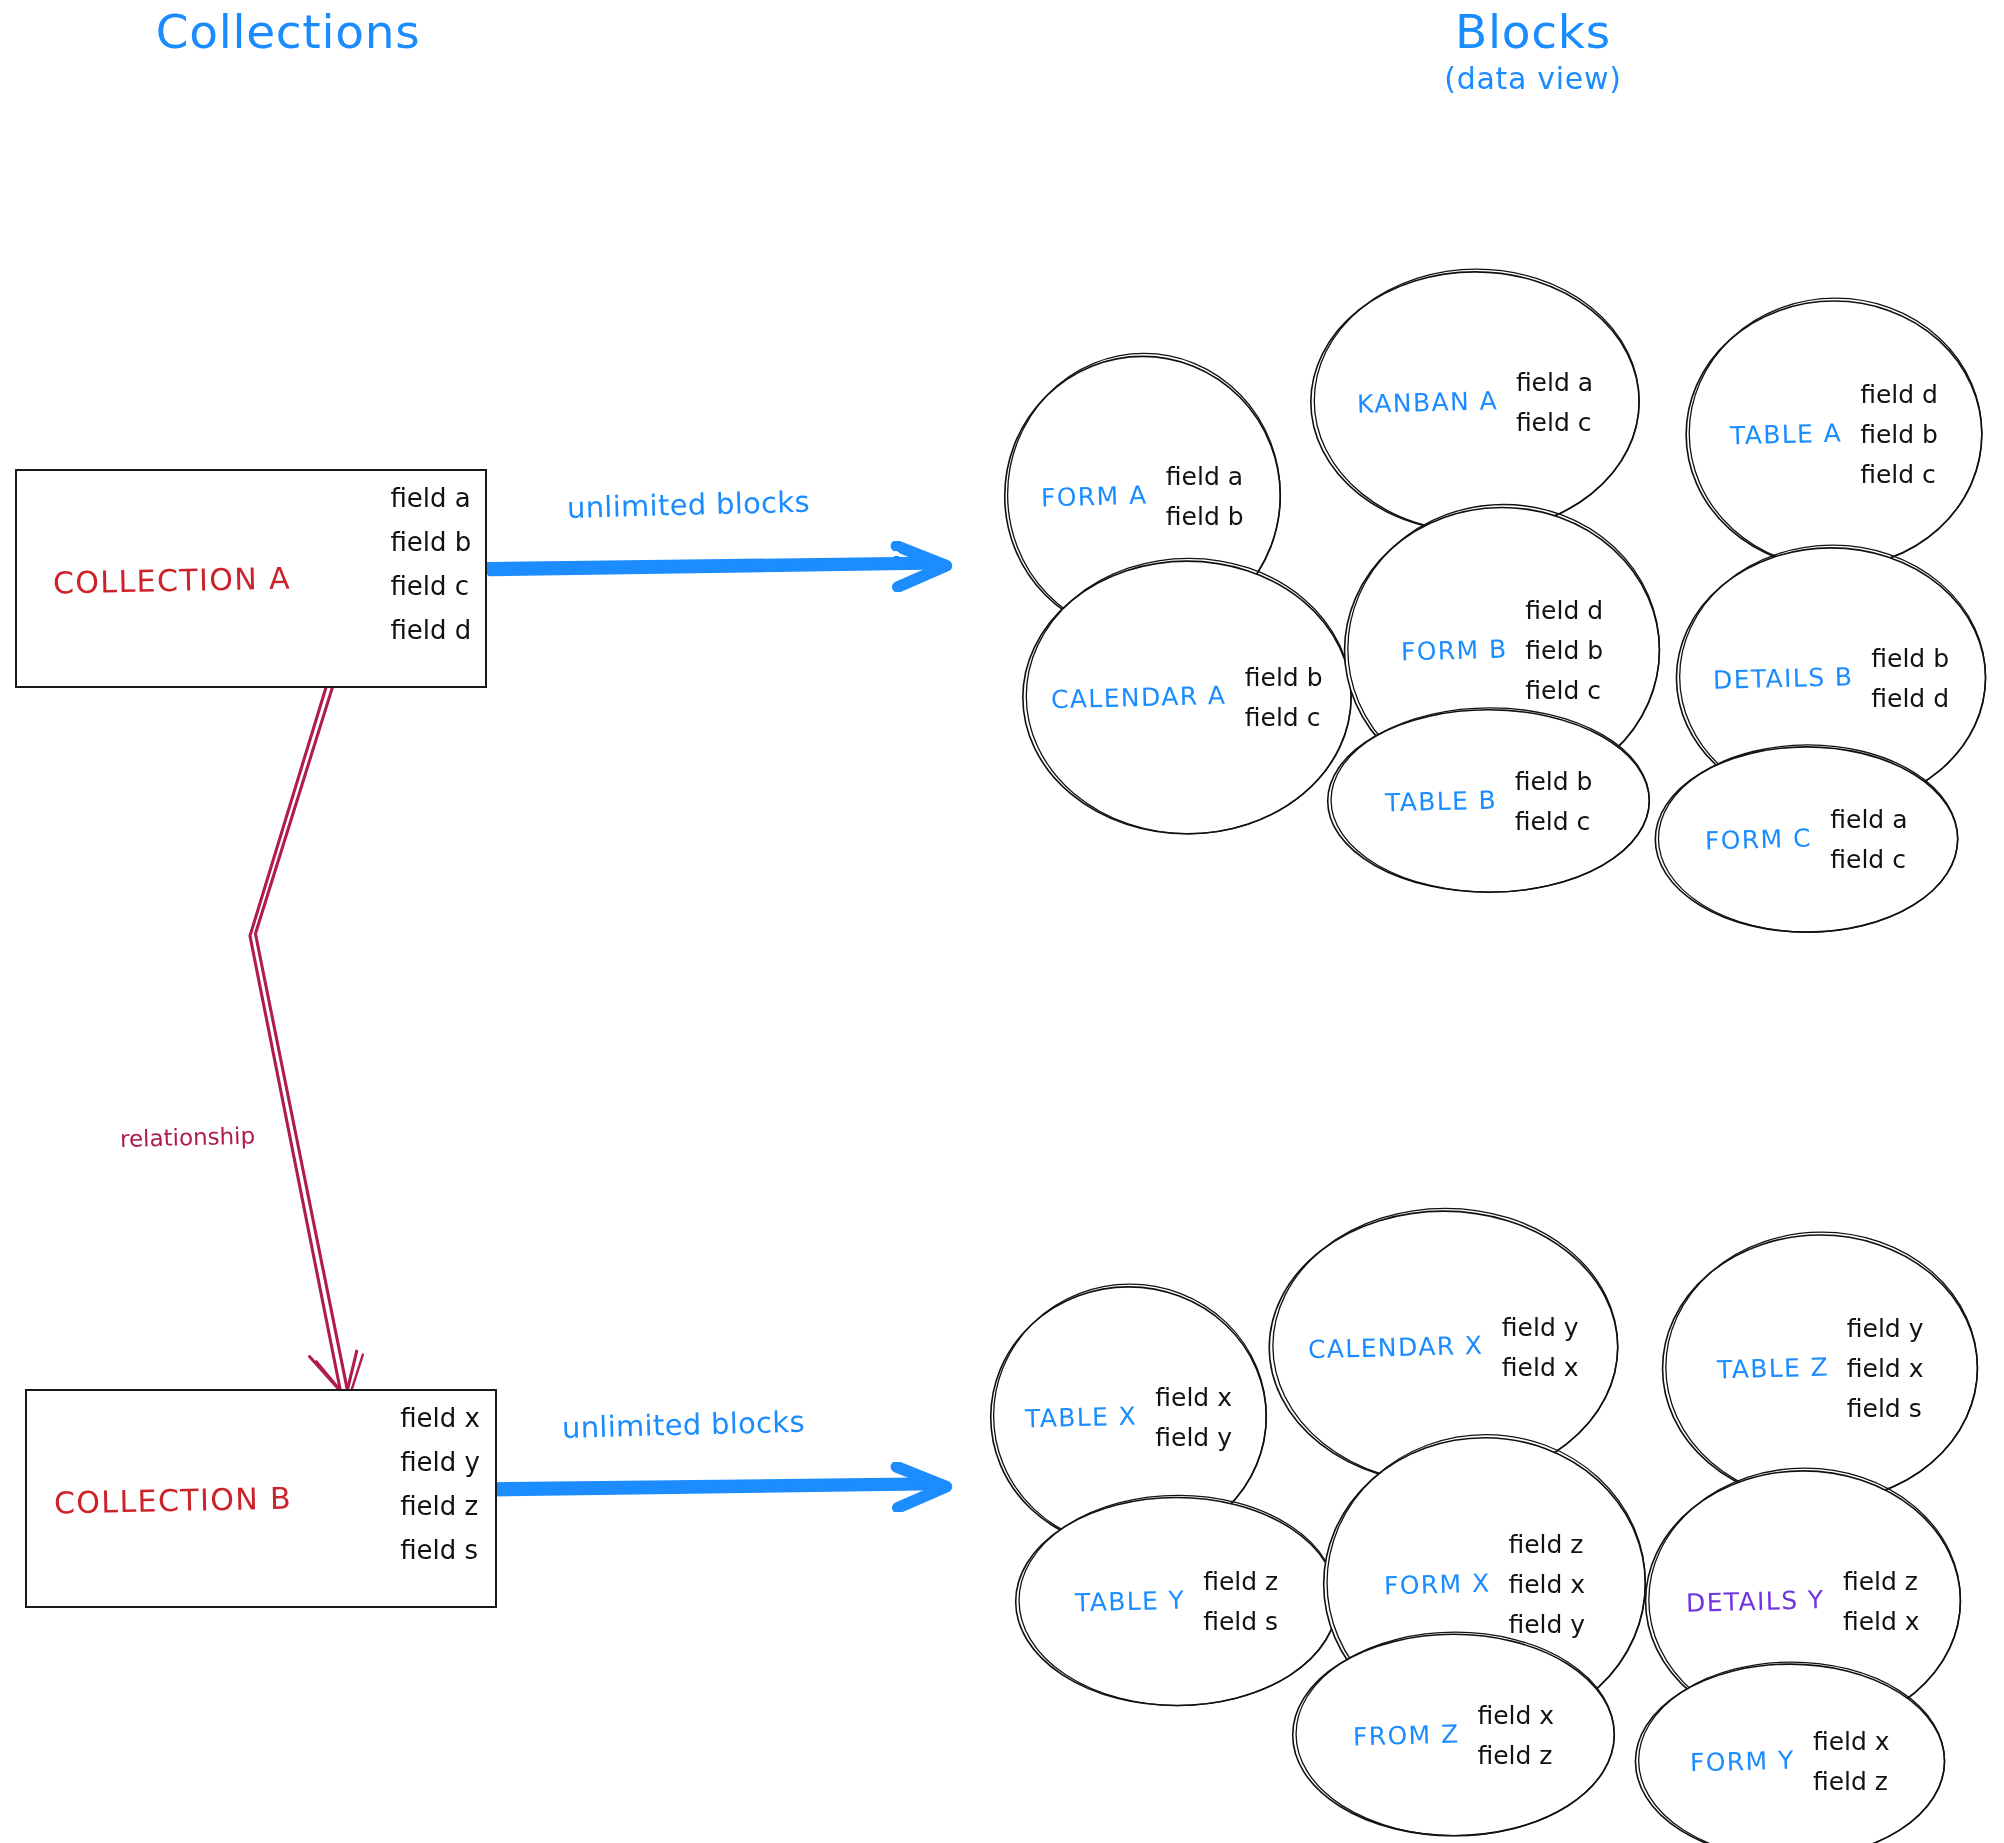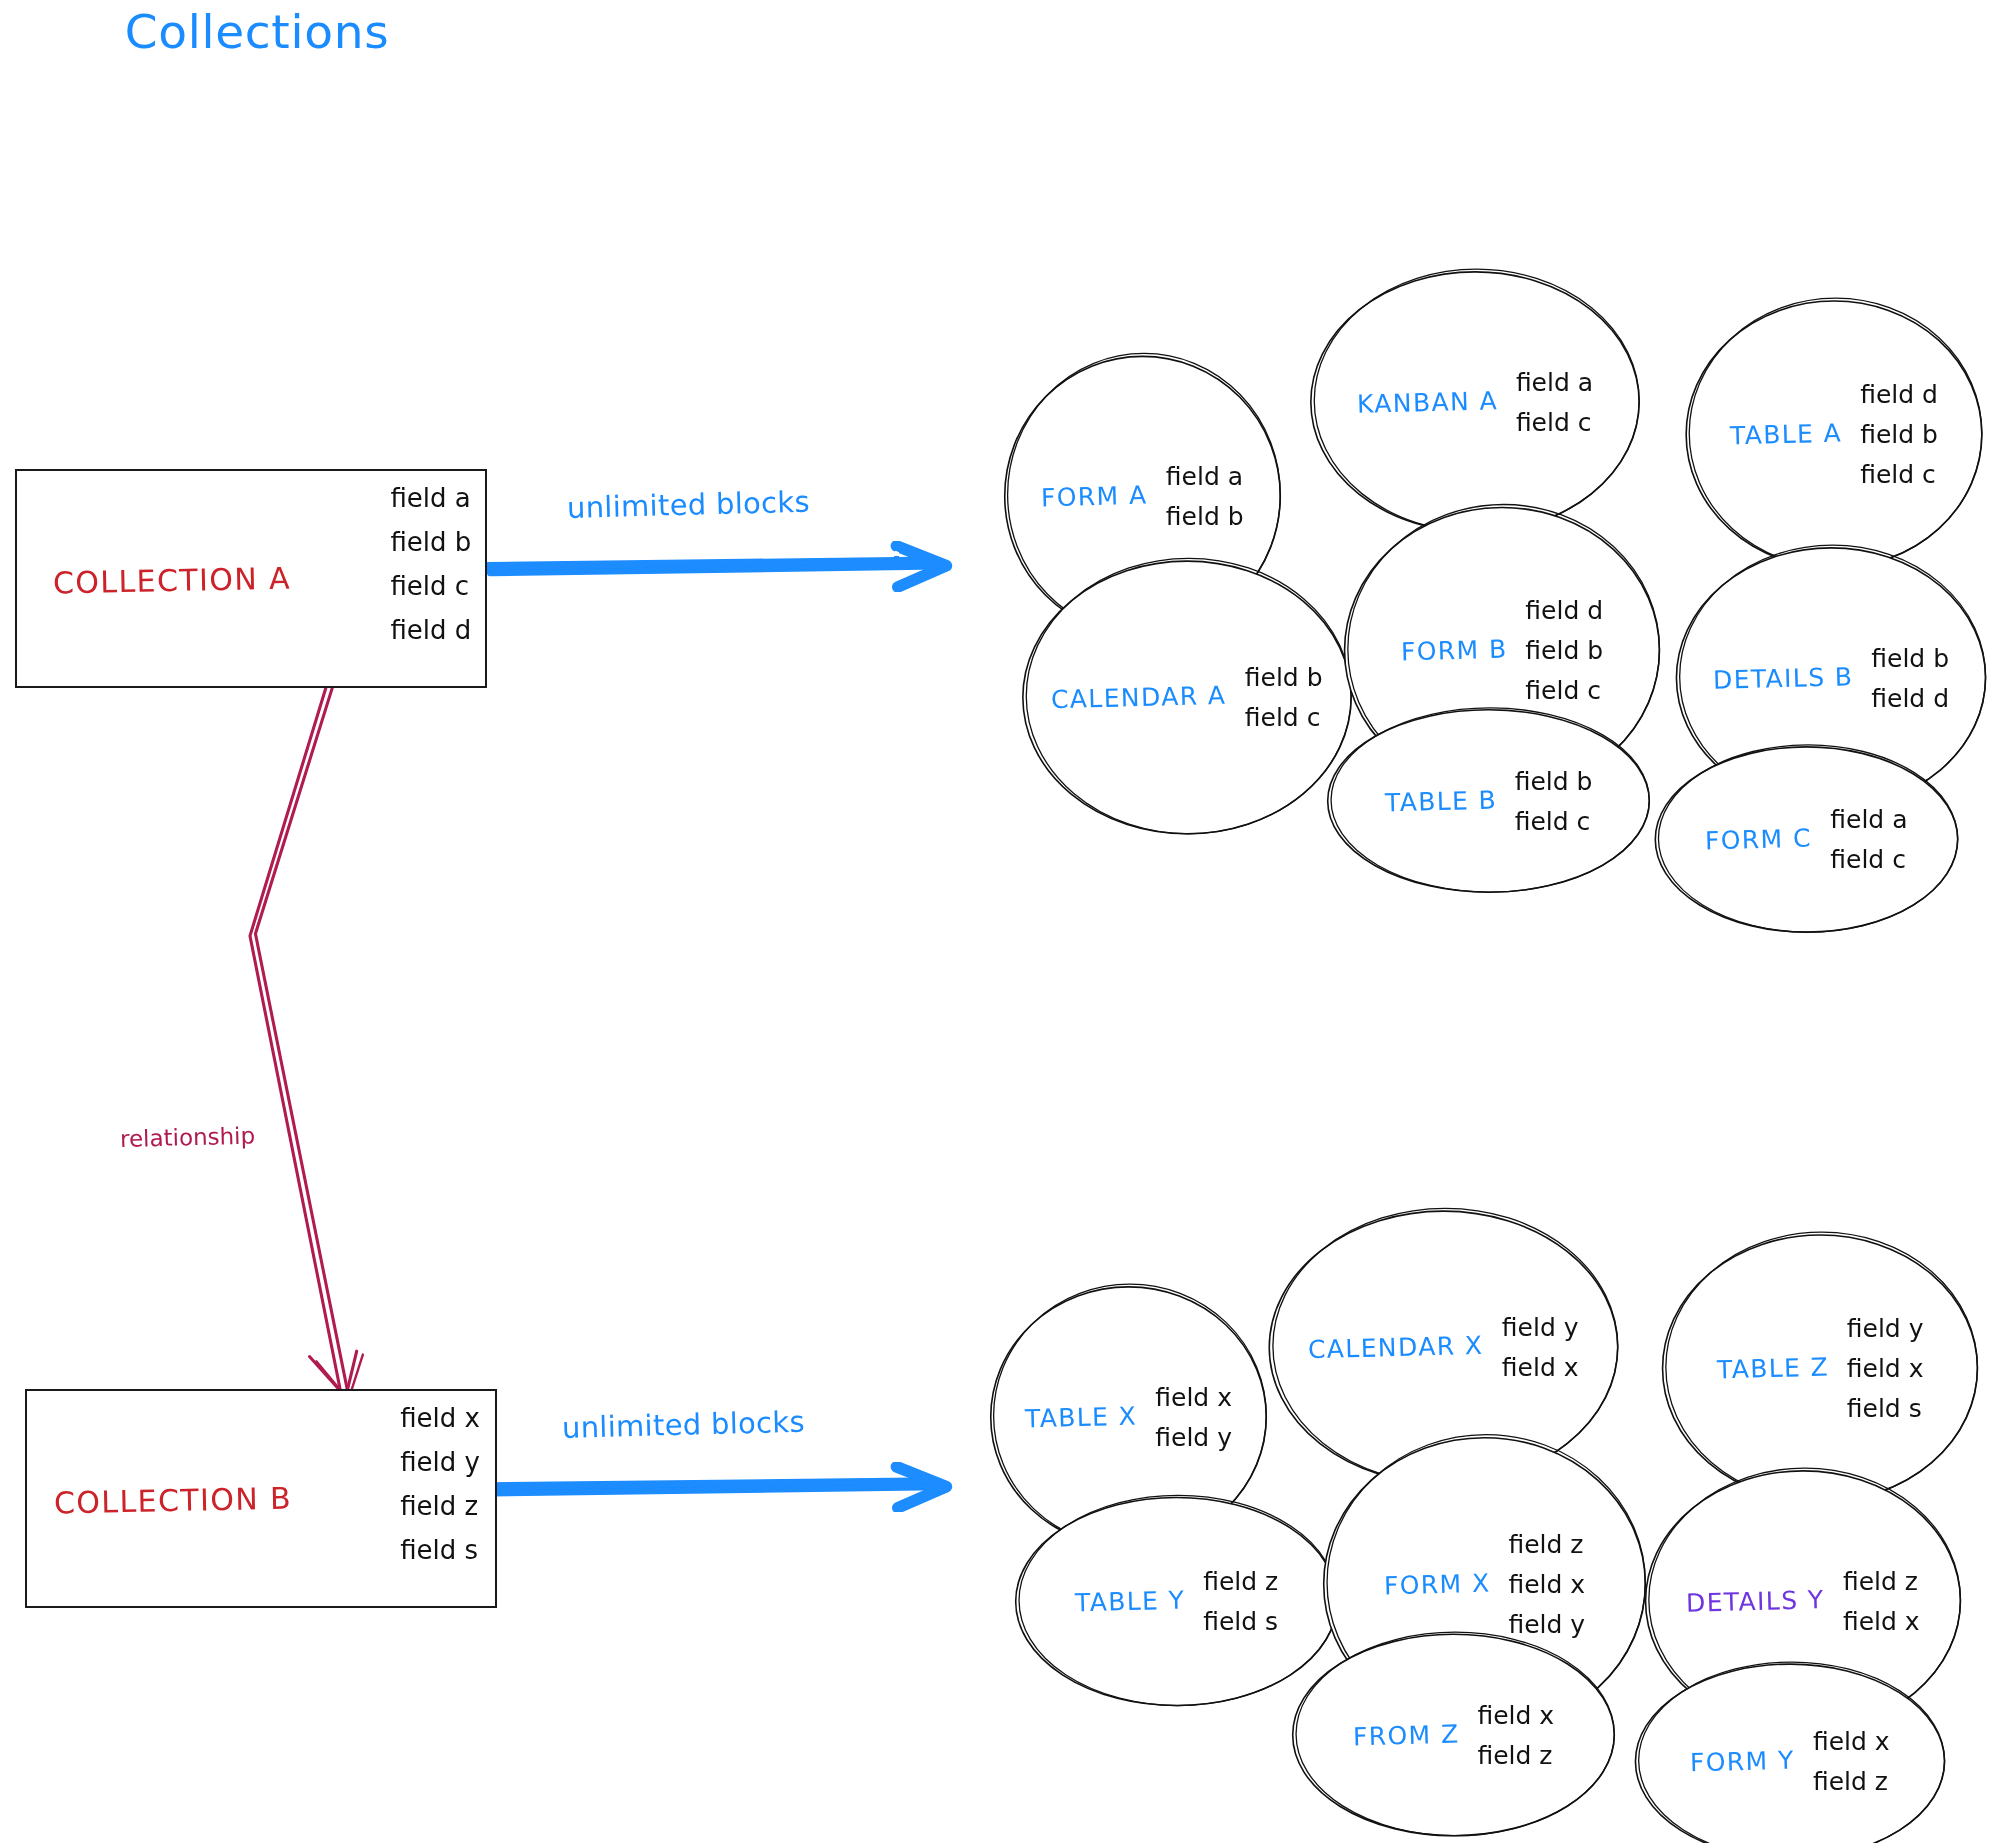--- a/index.html
+++ b/index.html
@@ -79,24 +79,28 @@
     position:absolute; left:0; top:0; width:2005px; height:1843px;
     pointer-events:none;
   }
   .slanted { transform:rotate(-1.5deg); transform-origin:left center; }
 </style>
 </head>
 <body>
 
 <div id="stage">
 
-  <div class="heading" style="left:45px; top:6.8px; width:424px;">
+  <div class="heading" style="left:76px; top:6.8px; width:424px;">
     <span class="h-main">Collections</span>
   </div>
 
+  <div class="heading" style="left:1321px; top:6.8px; width:424px;">
+    <span class="h-main">Blocks</span>
+    <span class="h-sub">(data view)</span>
+  </div>
 
   <svg class="overlay" viewBox="0 0 2930 2694">
     <defs>
       <filter id="rough">
           <feTurbulence type="fractalNoise" baseFrequency="0.03" numOctaves="2" seed="7" result="n"></feTurbulence>
           <feDisplacementMap in="SourceGraphic" in2="n" scale="2.2" xChannelSelector="R" yChannelSelector="G"></feDisplacementMap>
         </filter>
     </defs>
 
     <g filter="url(#rough)">

